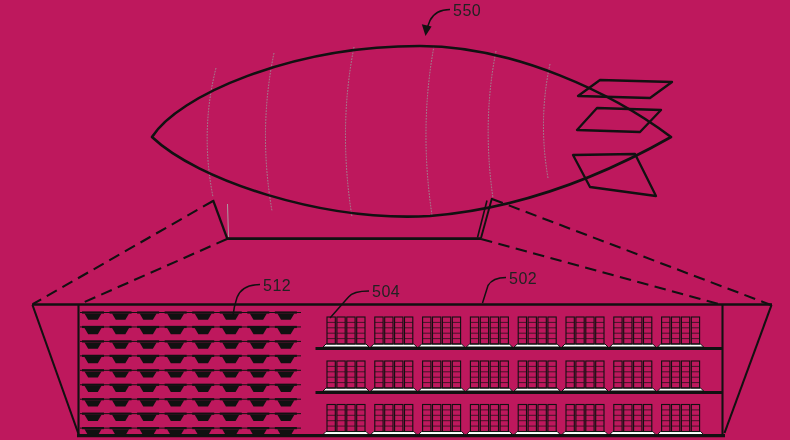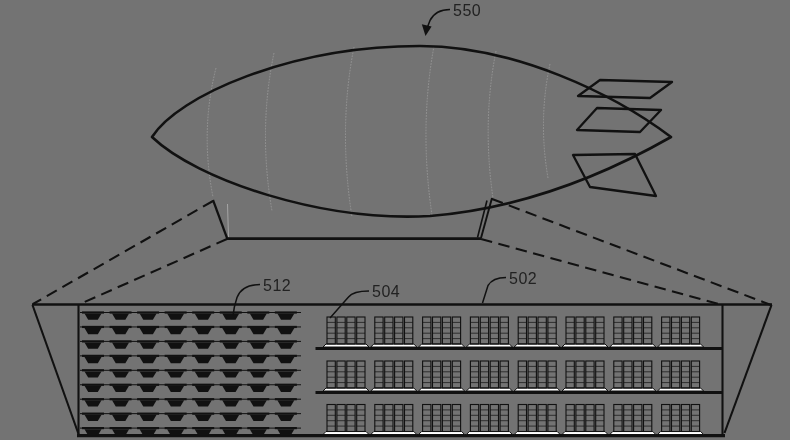--- a/index.html
+++ b/index.html
@@ -1,19 +1,19 @@
 <!DOCTYPE html>
 <html><head>
 <meta charset="utf-8">
 <style>
   html,body{margin:0;padding:0;background:#fff;}
   .stage{
     position:relative;
     width:790px;height:440px;
-    background:#737373;
+    background:#be185d;
     font-family:"Liberation Sans", sans-serif;
     overflow:hidden;
   }
   svg{display:block;}
   text{
     font-family:"Liberation Sans", sans-serif;
     font-size:16px;
     fill:#222;
     letter-spacing:0.5px;
   }

